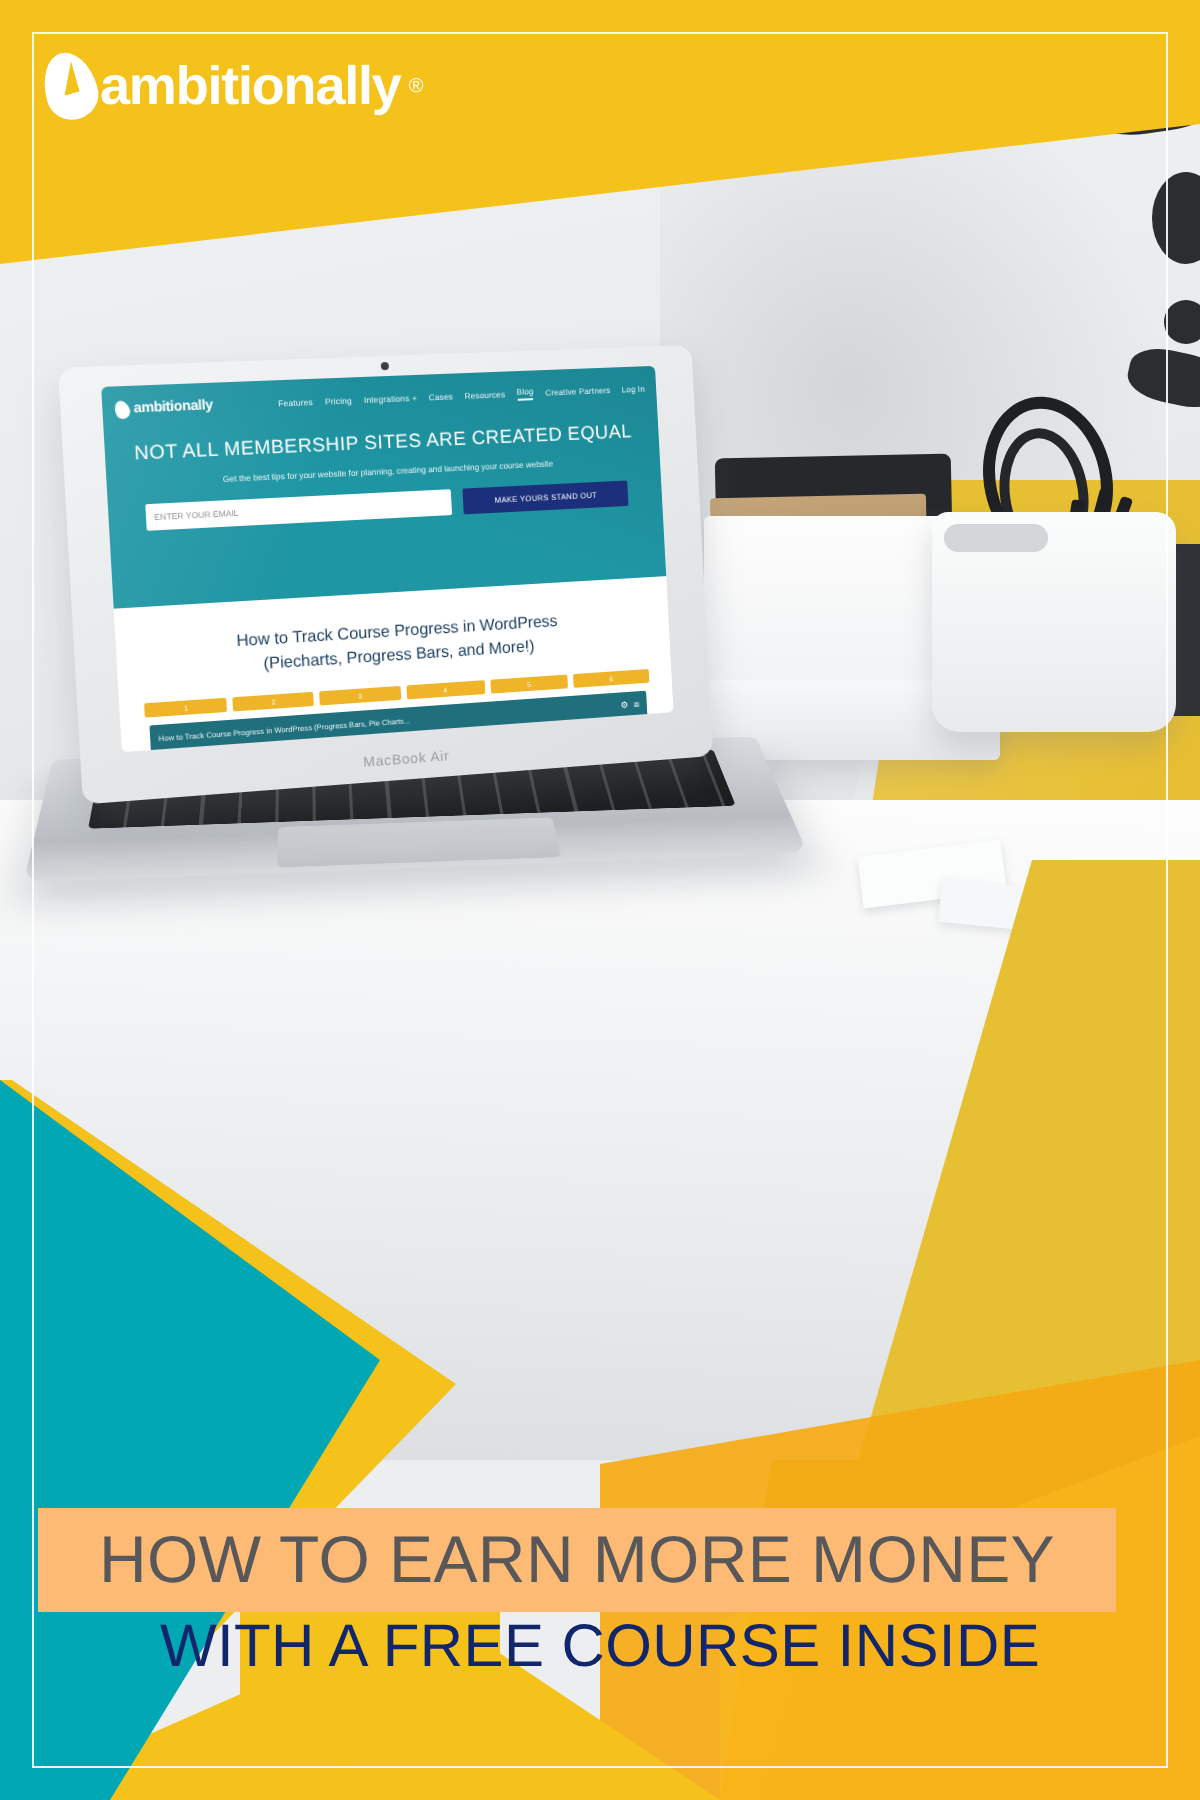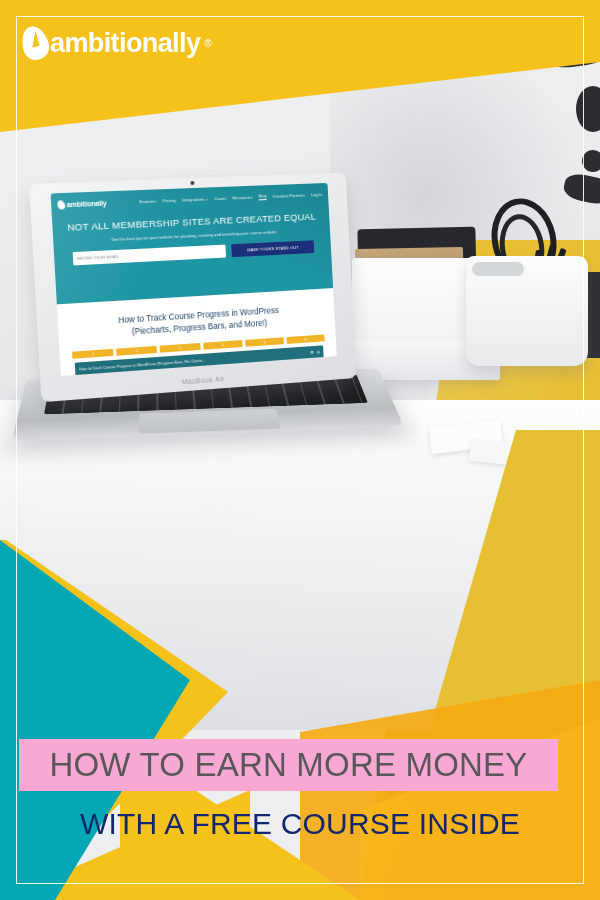--- a/index.html
+++ b/index.html
@@ -281,29 +281,29 @@
   }
   .brand-name{
     font-size:27px;color:#fff;font-weight:bold;letter-spacing:-.6px;
     margin-left:-1px;
   }
   .brand-reg{font-size:10px;color:#fff;vertical-align:super;margin-left:1px;}
 
   
   .headline{position:absolute;left:0;right:0;bottom:58px;}
   .hl-white{
-    background:#f9a8d4;padding:9px 0 10px;margin:0 42px 0 19px;
+    background:#fdba74;padding:9px 0 10px;margin:0 42px 0 19px;
   }
   .hl-line1{
     text-align:center;font-size:33px;color:#58585a;letter-spacing:.2px;
     line-height:1;white-space:nowrap;font-weight:normal;
   }
   .hl-line2{
     text-align:center;color:#12266b;font-size:30px;line-height:36px;
-    letter-spacing:.2px;margin-top:15px;font-weight:normal;
+    letter-spacing:.2px;margin-top:0;font-weight:normal;
   }
   .hl-line2 span{display:block;white-space:nowrap;}
 </style>
 </head>
 <body>
 
 <div class="pin">
 
   <div class="photo">
     <div class="wall"></div>

